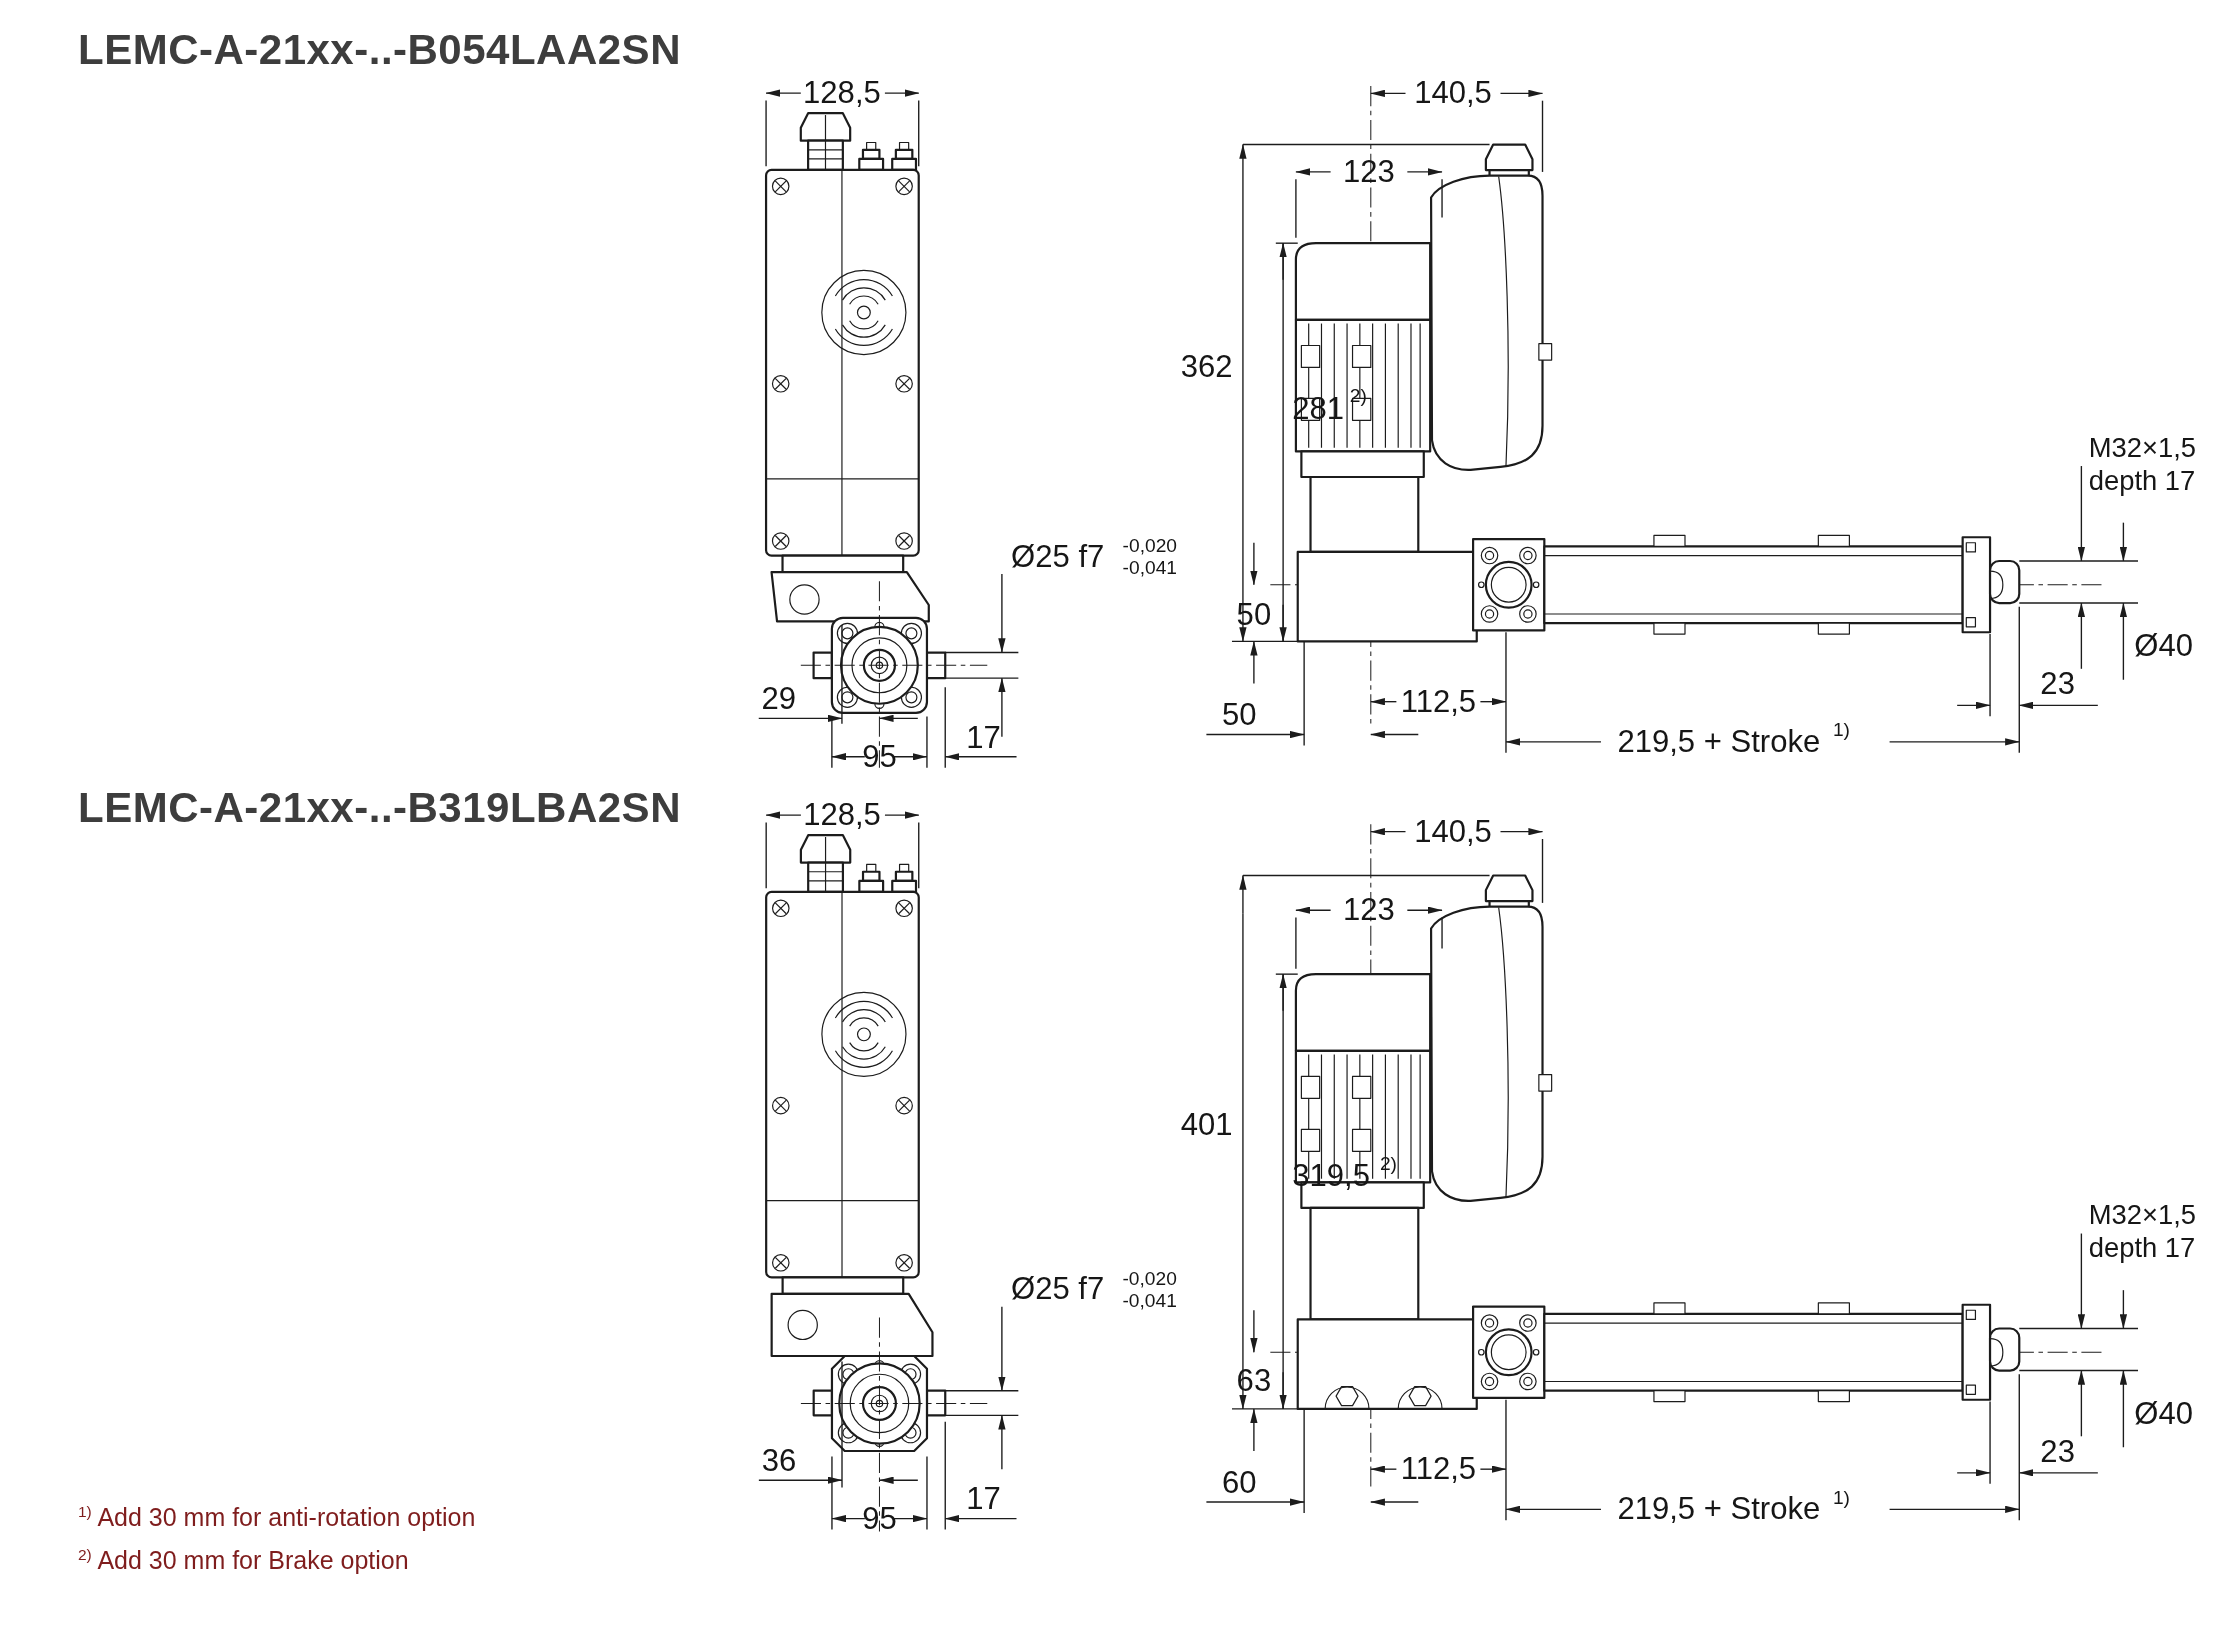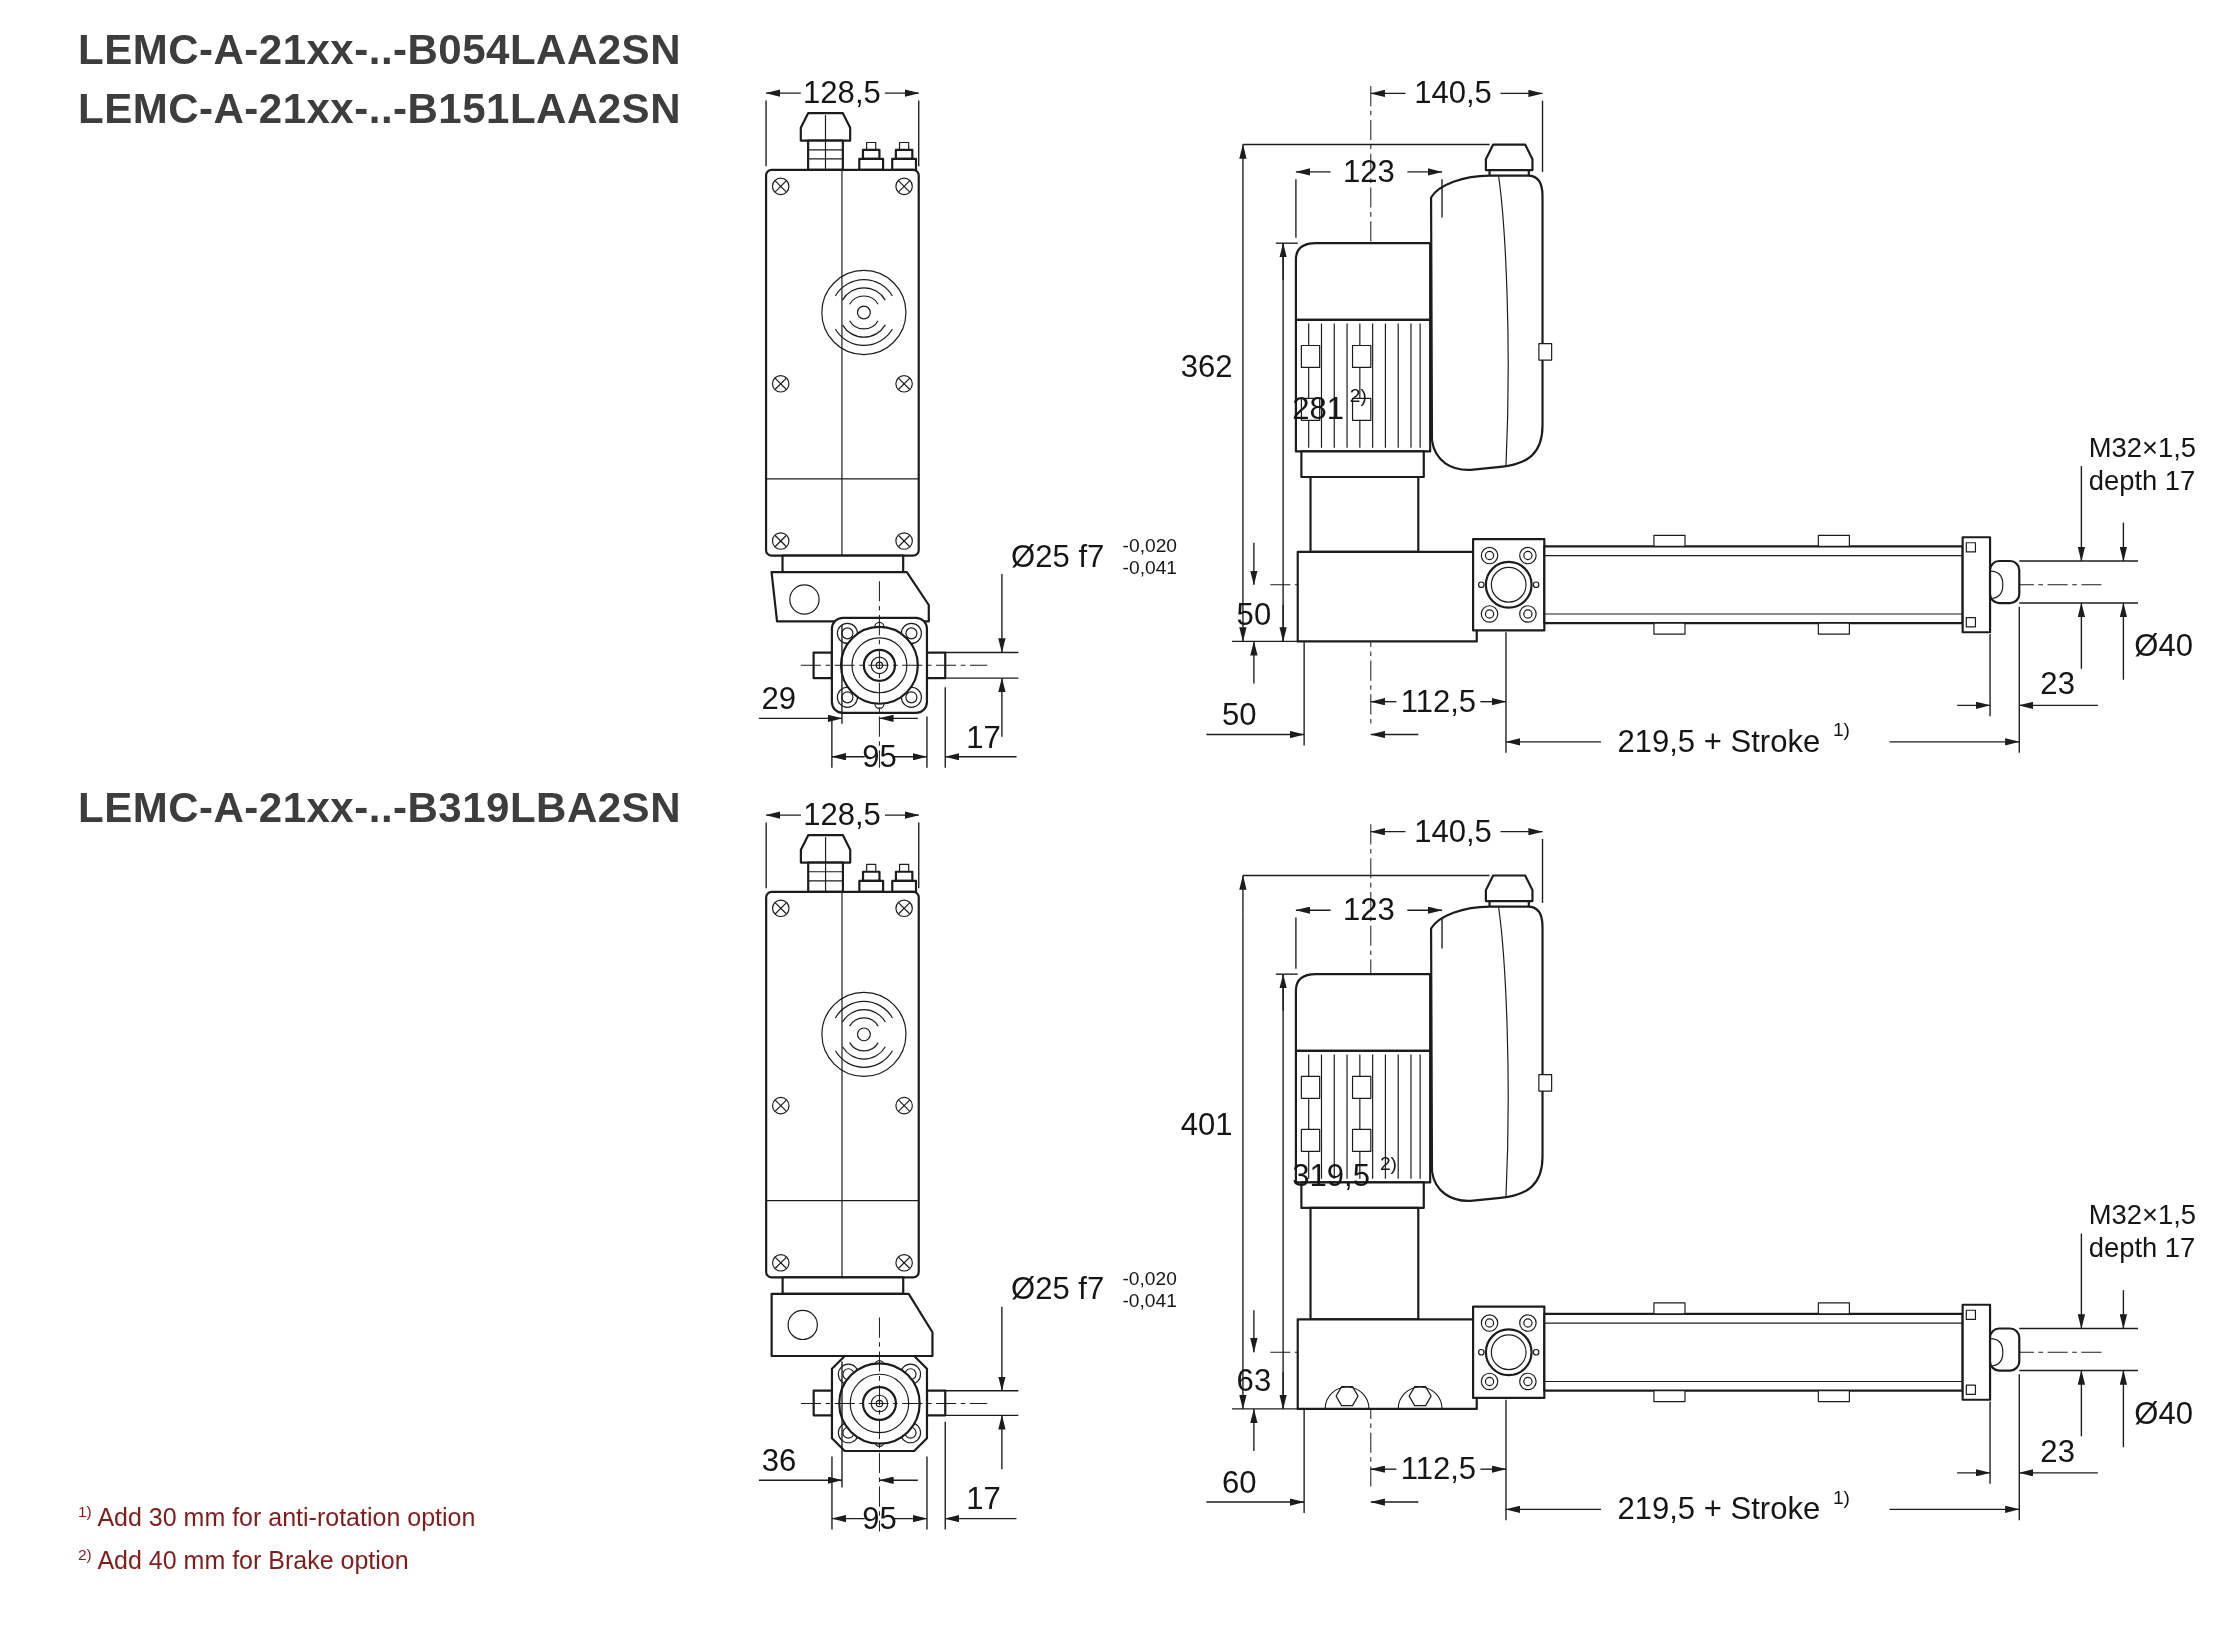--- a/index.html
+++ b/index.html
@@ -28,30 +28,29 @@
 
   <svg width="0" height="0" style="position:absolute">
     <defs>
       <marker id="arr" markerUnits="userSpaceOnUse" markerWidth="16" markerHeight="8" refX="15.5" refY="4" orient="auto">
         <path d="M0,0 L16,4 L0,8 Z" fill="#1c1c1c"></path>
       </marker>
     </defs>
   </svg>
 
   <div class="model-title" style="top:25.6px">LEMC-A-21xx-..-B054LAA2SN</div>
-  <div class="model-title" style="top:85px">LEMC-A-21xx-..-B151LAA2SN</div>
   <div class="model-title" style="top:784px">LEMC-A-21xx-..-B319LBA2SN</div>
 
   <div class="footnote" style="top:1503px">
     <sup>1)</sup>
     <span>Add 30 mm for anti-rotation option</span>
   </div>
   <div class="footnote" style="top:1546px">
     <sup>2)</sup>
-    <span>Add 40 mm for Brake option</span>
+    <span>Add 30 mm for Brake option</span>
   </div>
 
   <svg class="drawing" style="left:713px;top:73px" width="512" height="713" viewBox="0 0 560 780">
 
     <g>
       <line class="dm" x1="58" y1="30" x2="58" y2="102"></line>
       <line class="dm" x1="225" y1="30" x2="225" y2="102"></line>
       <line class="dm ar" x1="96" y1="22" x2="58" y2="22"></line>
       <line class="dm ar" x1="188" y1="22" x2="225" y2="22"></line>
       <text class="dt mid" x="141" y="33">128,5</text>

